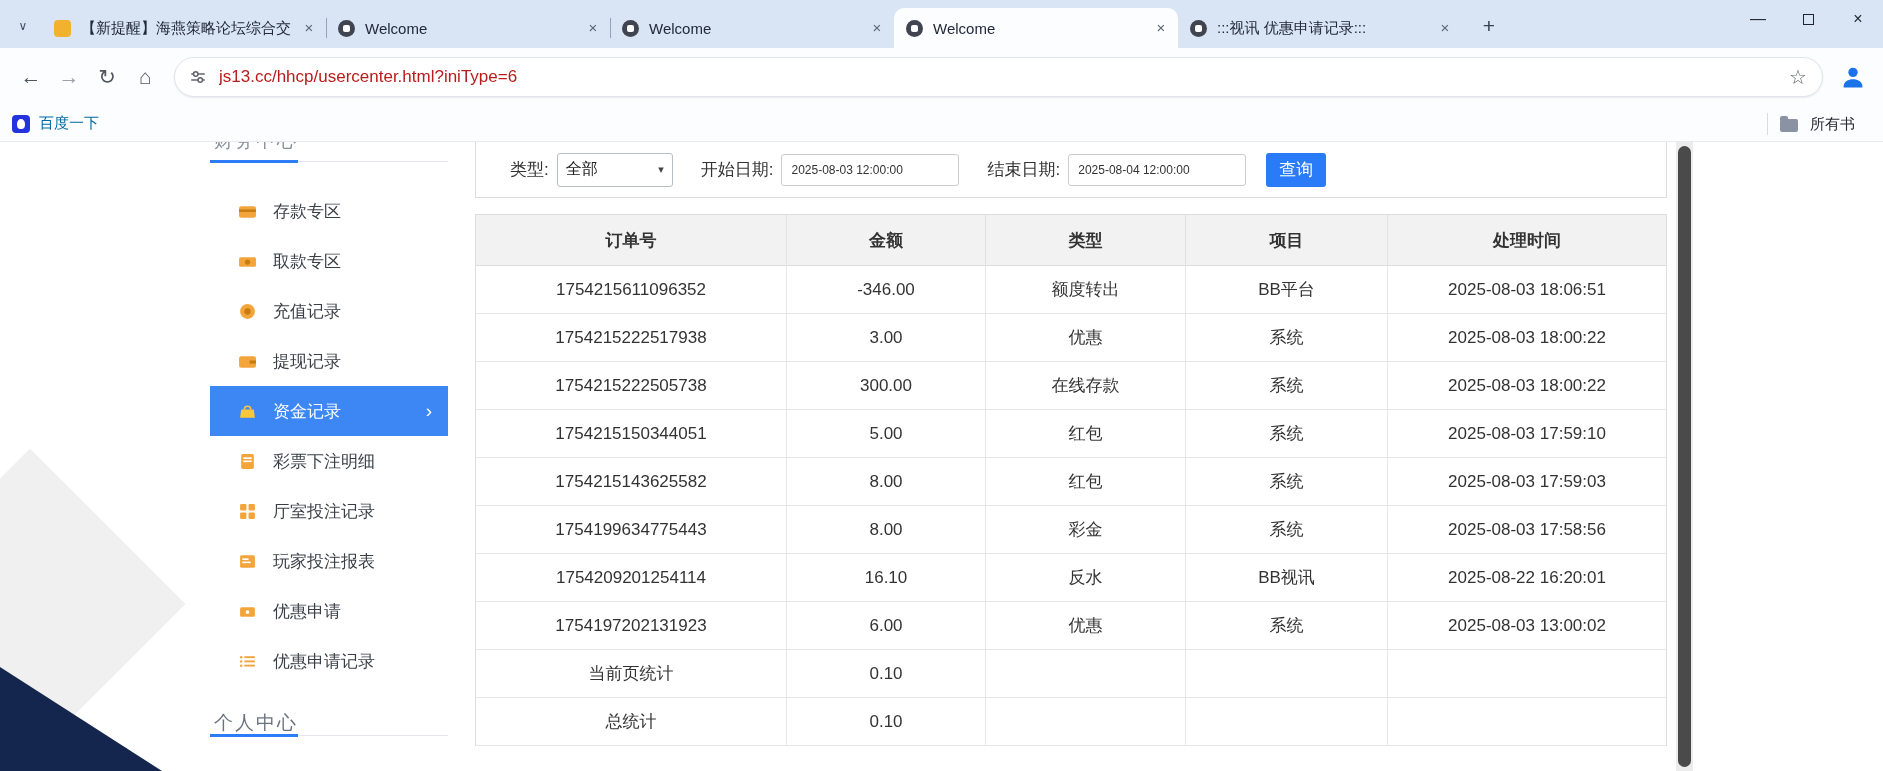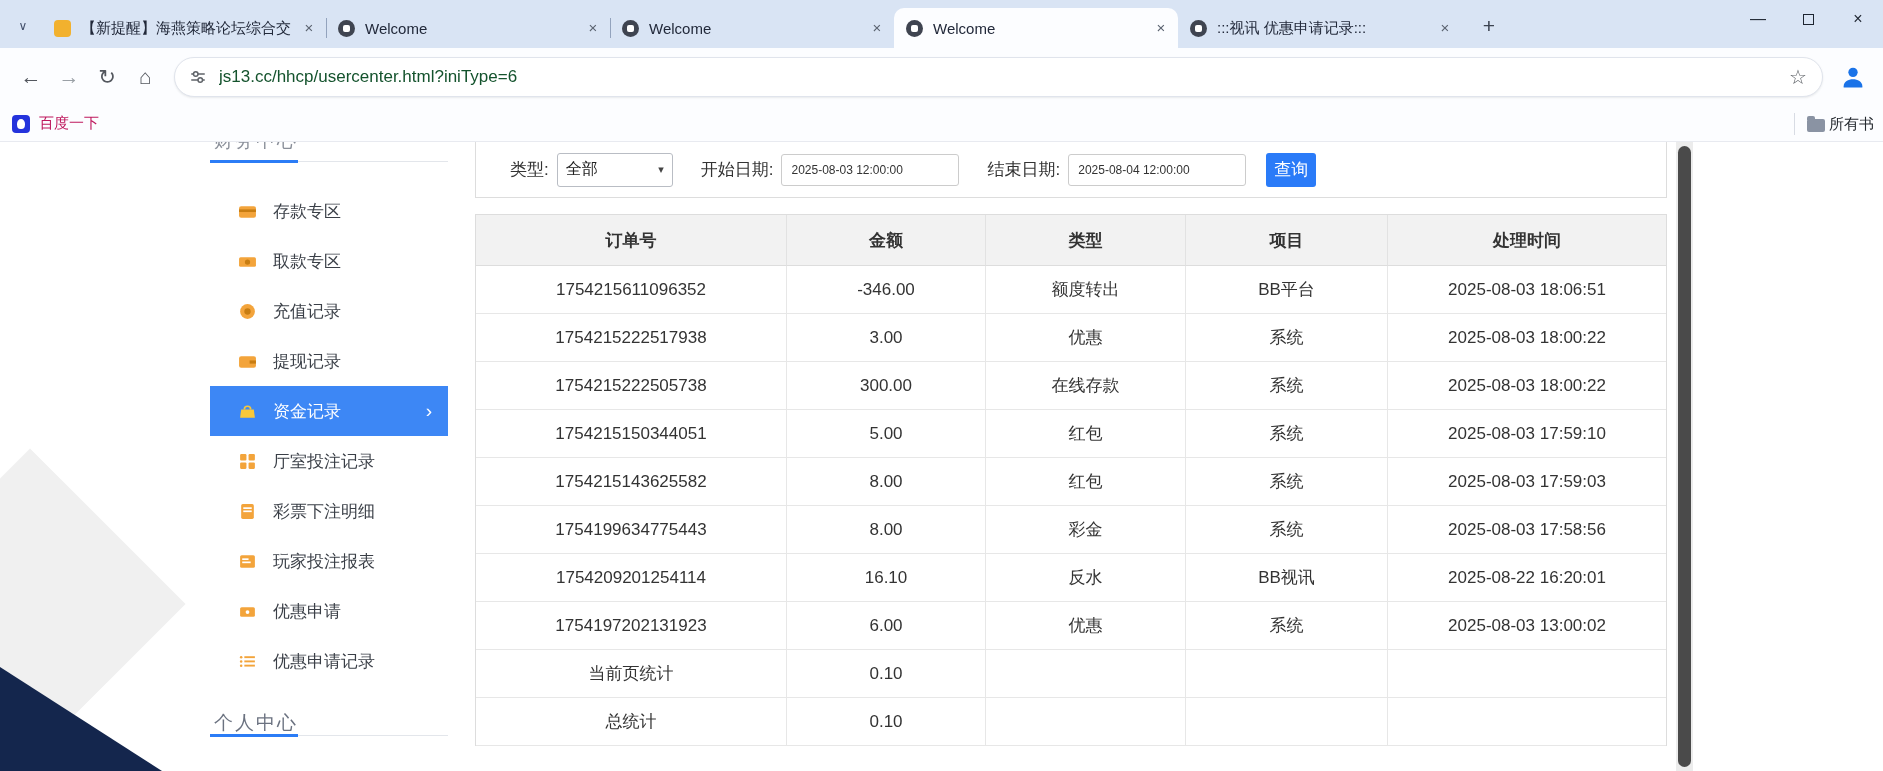--- a/index.html
+++ b/index.html
@@ -30,33 +30,33 @@
     color:#1d2430; font-size:16px; cursor:pointer; }
   .max-box { width:11px; height:11px; border:1.5px solid #1d2430; }
 
   .toolbar { height:58px; background:#fcfdff; display:flex; align-items:center; padding:0 12px; }
   .nav-btn { width:38px; height:38px; border-radius:50%; display:flex; align-items:center;
     justify-content:center; font-size:21px; color:#53575e; flex:none; cursor:pointer; }
   .nav-btn.dim { color:#9aa0a6; }
   .url-pill { flex:1; height:40px; background:#fff; border:1px solid #e0e4ec; border-radius:21px;
     display:flex; align-items:center; padding:0 8px 0 14px; margin:0 12px 0 10px;
     box-shadow:0 1px 2px rgba(60,64,67,.10); }
-  .url-text { flex:1; font-size:17px; color:#14532d; margin-left:12px; white-space:nowrap; overflow:hidden; }
+  .url-text { flex:1; font-size:17px; color:#b91c1c; margin-left:12px; white-space:nowrap; overflow:hidden; }
   .star { font-size:20px; color:#5f6368; width:32px; text-align:center; cursor:pointer; }
   .avatar { width:36px; height:36px; border-radius:50%; display:flex; align-items:center;
     justify-content:center; flex:none; cursor:pointer; }
 
   .bookmarks { height:36px; background:#fcfdff; display:flex; align-items:center; padding:0 12px;
     border-bottom:1px solid #e8eaf0; position:relative; }
-  .bm { display:flex; align-items:center; gap:9px; font-size:15px; color:#be185d; cursor:pointer; }
+  .bm { display:flex; align-items:center; gap:9px; font-size:15px; color:#0369a1; cursor:pointer; }
   .bm-fav { width:18px; height:18px; border-radius:4px; background:#2433dc; position:relative; flex:none; }
   .bm-fav::after { content:""; position:absolute; left:5px; top:4px; width:8px; height:10px;
     background:#fff; border-radius:50% 50% 45% 45%; }
-  .bm-right { position:absolute; right:0; top:7px; display:flex; align-items:center; gap:4px;
-    padding-left:12px; border-left:1px solid #d8dce4; height:22px; width:89px; overflow:hidden;
+  .bm-right { position:absolute; right:0; top:7px; display:flex; align-items:center; gap:12px;
+    padding-left:12px; border-left:1px solid #d8dce4; height:22px; width:116px; overflow:hidden;
     font-size:15px; color:#24292f; cursor:pointer; }
   .folder { width:18px; height:13px; background:#8a93a3; border-radius:2px; position:relative;
     flex:none; margin-top:2px; }
   .folder::before { content:""; position:absolute; top:-3px; left:0; width:8px; height:4px;
     background:#8a93a3; border-radius:2px 2px 0 0; }
 
   
   .page { position:relative; height:629px; background:#fff; overflow:hidden; }
   .deco-diamond { position:absolute; left:-80px; top:352px; width:220px; height:220px;
     background:#f0f0f0; transform:rotate(45deg); }
@@ -84,21 +84,21 @@
   .main { position:absolute; left:475px; top:0; width:1192px; }
   .filterbox { height:56px; border:1px solid #ddd; border-top:none; display:flex; align-items:center;
     padding-left:14px; gap:8px; font-size:17px; color:#333; background:#fff; }
   .flabel { margin-left:20px; white-space:nowrap; }
   .fselect { width:116px; height:34px; border:1px solid #b9bdc4; border-radius:3px; background:#fff;
     display:flex; align-items:center; justify-content:space-between; padding:0 8px; font-size:16px;
     color:#222; cursor:pointer; }
   .fselect .arr { font-size:11px; color:#444; }
   .finput { width:178px; height:32px; border:1px solid #ccc; border-radius:3px; font-size:12px;
     color:#333; padding:0 9px; font-family:inherit; background:#fff; }
-  .fbtn { width:50px; height:34px; background:#2a7bf8; color:#fff; border:none; border-radius:3px;
+  .fbtn { width:60px; height:34px; background:#2a7bf8; color:#fff; border:none; border-radius:3px;
     font-size:17px; margin-left:12px; cursor:pointer; font-family:inherit; }
 
   .tbl { margin-top:16px; width:1192px; border:1px solid #ddd; border-bottom:none; display:grid;
     grid-template-columns:311px 199px 200px 202px 278px; background:#fff; }
   .th { height:51px; background:#f2f2f2; display:flex; align-items:center; justify-content:center;
     font-weight:bold; font-size:17px; color:#333; border-bottom:1px solid #ddd; border-right:1px solid #e2e2e2; }
   .td { height:48px; display:flex; align-items:center; justify-content:center; font-size:17px;
     color:#333; border-bottom:1px solid #e7e7e7; border-right:1px solid #e7e7e7; background:#fff; }
   .th.last, .td.last { border-right:none; }
 
@@ -229,34 +229,34 @@
       <div class="menu-item active">
         <svg class="micon" viewBox="0 0 18 18" fill="#f8c83a">
           <path d="M3 7h12l1 8H2z"></path>
             <path d="M6 7a3 3 0 016 0" fill="none" stroke="#f8c83a" stroke-width="1.6"></path>
           </svg>
         <span>资金记录</span>
         <span class="chev">›</span>
       </div>
       <div class="menu-item">
         <svg class="micon" viewBox="0 0 18 18" fill="#f3a43b">
+          <rect x="3" y="2" width="12" height="14" rx="1.5"></rect>
+            <rect x="5" y="5" width="8" height="1.6" fill="#fff"></rect>
+            <rect x="5" y="8" width="8" height="1.6" fill="#fff"></rect>
+          </svg>
+        <span>彩票下注明细</span>
+      </div>
+      <div class="menu-item">
+        <svg class="micon" viewBox="0 0 18 18" fill="#f3a43b">
           <rect x="2" y="2" width="6" height="6" rx="1"></rect>
             <rect x="10" y="2" width="6" height="6" rx="1"></rect>
           <rect x="2" y="10" width="6" height="6" rx="1"></rect>
             <rect x="10" y="10" width="6" height="6" rx="1"></rect>
           </svg>
         <span>厅室投注记录</span>
-      </div>
-      <div class="menu-item">
-        <svg class="micon" viewBox="0 0 18 18" fill="#f3a43b">
-          <rect x="3" y="2" width="12" height="14" rx="1.5"></rect>
-            <rect x="5" y="5" width="8" height="1.6" fill="#fff"></rect>
-            <rect x="5" y="8" width="8" height="1.6" fill="#fff"></rect>
-          </svg>
-        <span>彩票下注明细</span>
       </div>
       <div class="menu-item">
         <svg class="micon" viewBox="0 0 18 18" fill="#f3a43b">
           <rect x="2" y="3" width="14" height="12" rx="1.5"></rect>
             <rect x="4" y="6" width="6" height="1.6" fill="#fff"></rect>
             <rect x="4" y="9" width="8" height="1.6" fill="#fff"></rect>
           </svg>
         <span>玩家投注报表</span>
       </div>
       <div class="menu-item">

